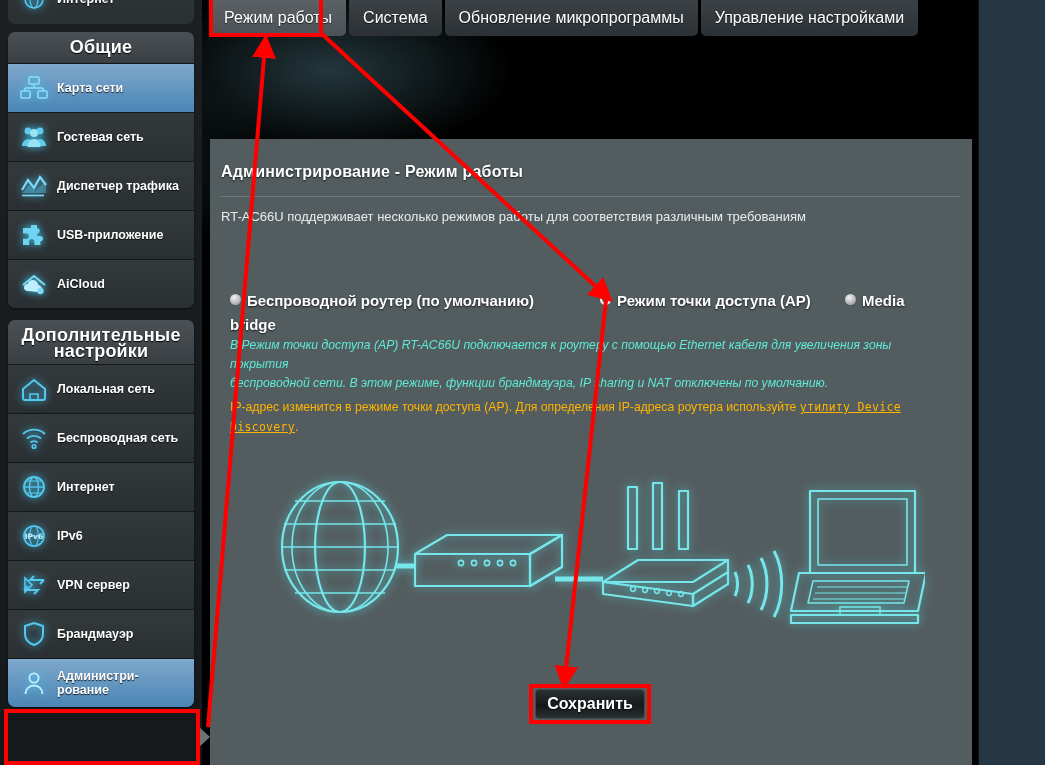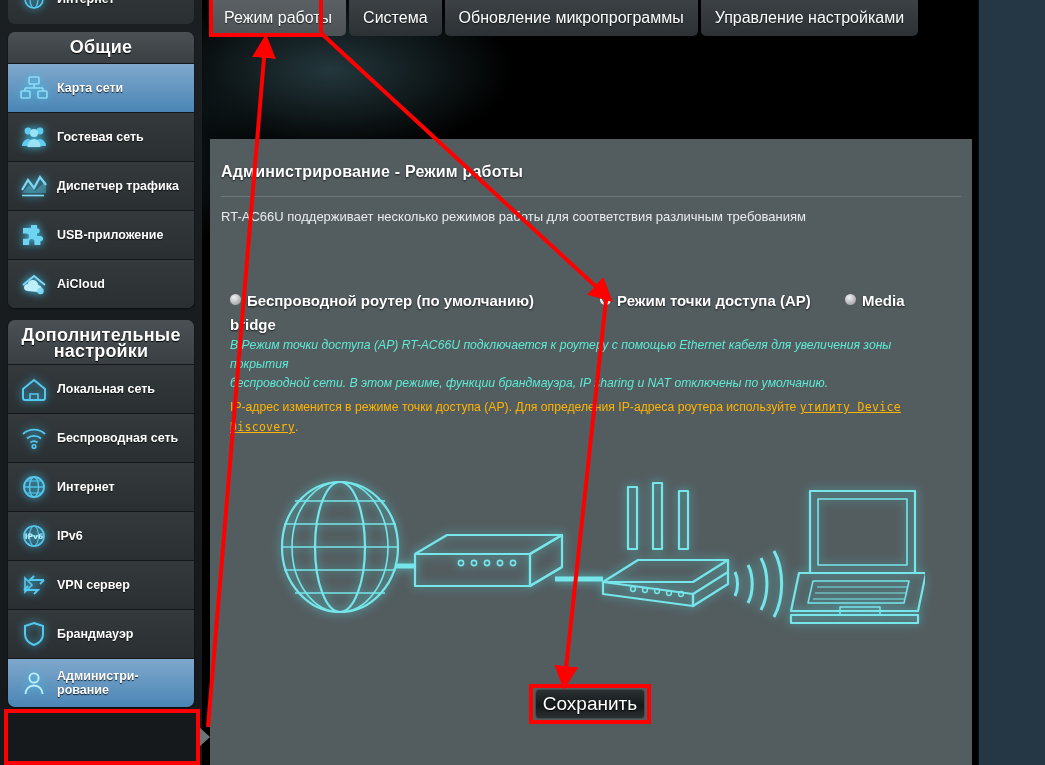--- a/index.html
+++ b/index.html
@@ -194,21 +194,21 @@
   }
   #diagram svg { filter: drop-shadow(0 0 5px rgba(85,225,230,.75)); }
 
   
   #save-btn {
     position: absolute; left: 325px; top: 550px;
     width: 110px; height: 30px;
     background: linear-gradient(180deg,#2b3033 0%, #15191b 55%, #2a2f32 100%);
     border: 1px solid #45494b;
     border-radius: 4px;
-    color: #ffffff; font-size: 19px; font-weight: normal;
+    color: #ffffff; font-size: 16px; font-weight: bold;
     display: flex; align-items: center; justify-content: center;
     cursor: pointer;
     text-shadow: 0 1px 1px #000;
   }
 
   
   #annot {
     position: absolute; left: 0; top: 0; width: 1045px; height: 765px;
     z-index: 20; pointer-events: none;
   }

